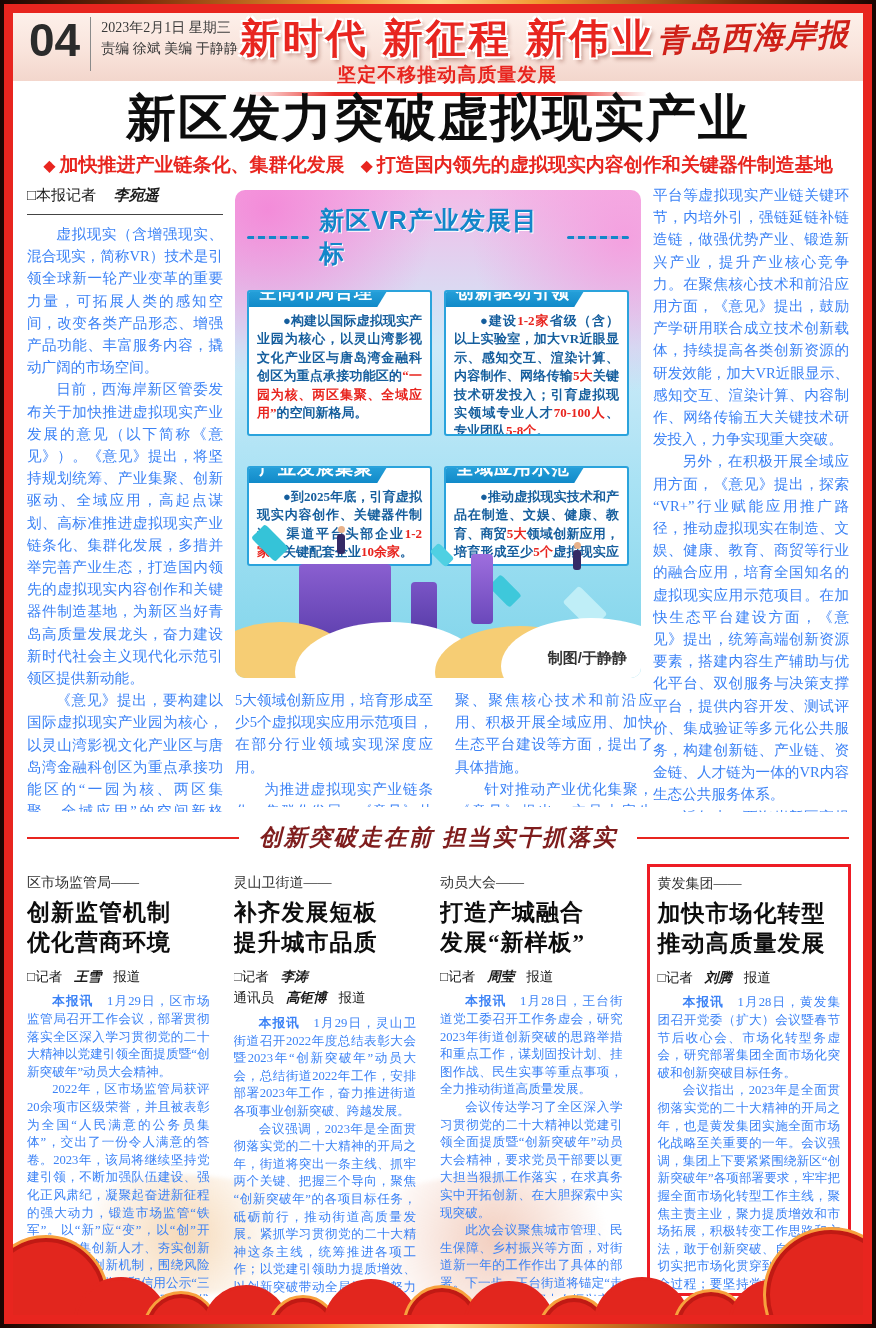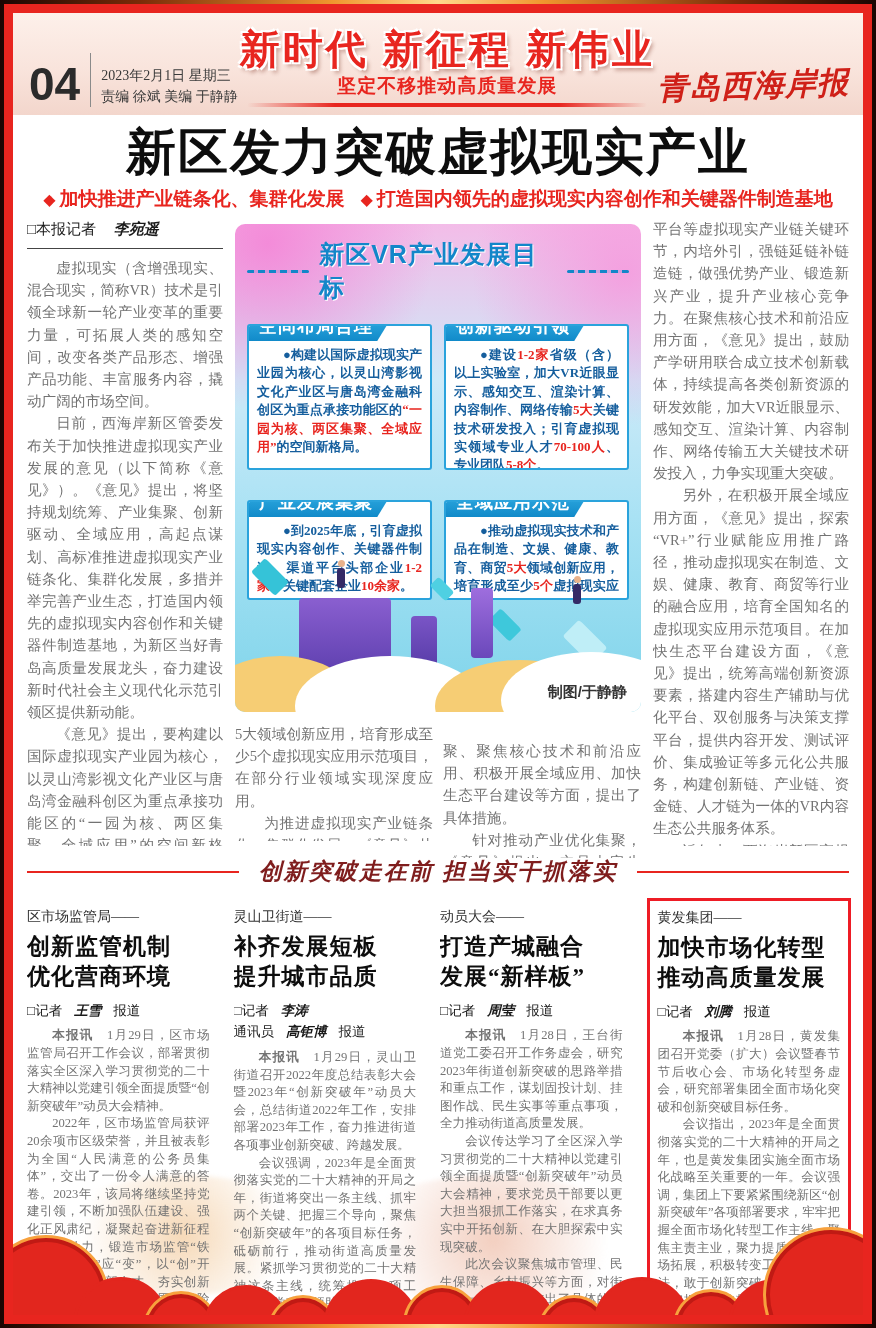--- a/index.html
+++ b/index.html
@@ -2,21 +2,21 @@
 <html lang="zh"><head>
 <meta charset="utf-8">
 <style>
   html,body{margin:0;padding:0;background:#555;}
   .outer{position:relative;width:876px;height:1328px;margin:0 auto;box-sizing:border-box;
     padding:4px;background:linear-gradient(90deg,#1a0502 0%,#7a2b08 16%,#f0962f 38%,#ffd98c 50%,#f0962f 62%,#7a2b08 84%,#1a0502 100%);}
   .frame{position:relative;width:100%;height:100%;box-sizing:border-box;border:9px solid #e8251f;
     background:#fff;overflow:hidden;font-family:"Liberation Serif","DejaVu Serif",serif;color:#1a1a1a;}
 
   
-  .masthead-bar{display:flex;align-items:flex-end;height:102px;padding:4px 16px 8px;box-sizing:border-box;
+  .masthead-bar{display:flex;align-items:flex-start;height:68px;padding:4px 16px 8px;box-sizing:border-box;
     background:linear-gradient(180deg,#fdf0ea 0%,#f9e4dc 55%,#f3d6cc 100%);}
   .pageno{font-size:46px;font-weight:700;color:#2b2b2b;font-family:"Liberation Sans","DejaVu Sans",sans-serif;line-height:1;}
   .head-sep{width:1px;height:54px;background:#8a8a8a;margin:0 10px;}
   .head-meta{font-size:14px;color:#3a3a3a;line-height:1.5;white-space:nowrap;}
   .banner-wrap{flex:1;display:flex;flex-direction:column;align-items:center;justify-content:center;}
   .banner{font-family:"Liberation Sans","DejaVu Sans",sans-serif;font-weight:900;font-size:40px;letter-spacing:3px;color:#e8251f;line-height:1.05;
     text-shadow:-2px -2px 0 #fff,2px -2px 0 #fff,-2px 2px 0 #fff,2px 2px 0 #fff,3px 4px 4px rgba(110,30,15,.45);}
   .banner-sub{font-family:"Liberation Sans","DejaVu Sans",sans-serif;font-weight:700;font-size:19px;color:#e8251f;margin-top:3px;letter-spacing:1px;}
   .banner-bar{width:400px;height:4px;margin-top:4px;border-radius:2px;
     background:linear-gradient(90deg,rgba(232,37,31,0),#e8251f 22%,#e8251f 78%,rgba(232,37,31,0));}
@@ -31,22 +31,22 @@
   .subhead-item{display:flex;align-items:center;gap:4px;}
   .diamond{font-size:16px;}
 
   
   .lead-body{position:relative;height:628px;margin:2px 14px 0;}
   .col{position:absolute;top:0;height:100%;overflow:hidden;}
   .col-left{left:0;width:196px;}
   .col-right{left:626px;width:196px;}
   .col-mid{top:505px;height:118px;position:absolute;overflow:hidden;}
   .col-ml{left:208px;width:198px;}
-  .col-mr{left:416px;width:198px;margin-top:17px;}
-  .para{margin:0;font-size:14.6px;line-height:22.2px;text-align:justify;text-indent:2em;color:#737373;}
+  .col-mr{left:428px;width:198px;}
+  .para{margin:0;font-size:14.6px;line-height:22.2px;text-align:justify;text-indent:2em;color:#3b82f6;}
   .brief .para{font-size:12.6px;line-height:17.6px;}
   .para.cont{text-indent:0;}
   .lead-in{font-weight:700;font-family:"Liberation Sans","DejaVu Sans",sans-serif;}
   .kai{font-style:italic;}
   .byline-main{font-size:15px;padding:2px 0 9px;border-bottom:1.5px solid #444;margin-bottom:8px;}
   .byline-main .name{margin-left:14px;font-weight:700;}
 
   
   .info{position:absolute;left:208px;top:6px;width:406px;height:488px;box-sizing:border-box;border-radius:10px;padding:10px 12px 0;
     background:

